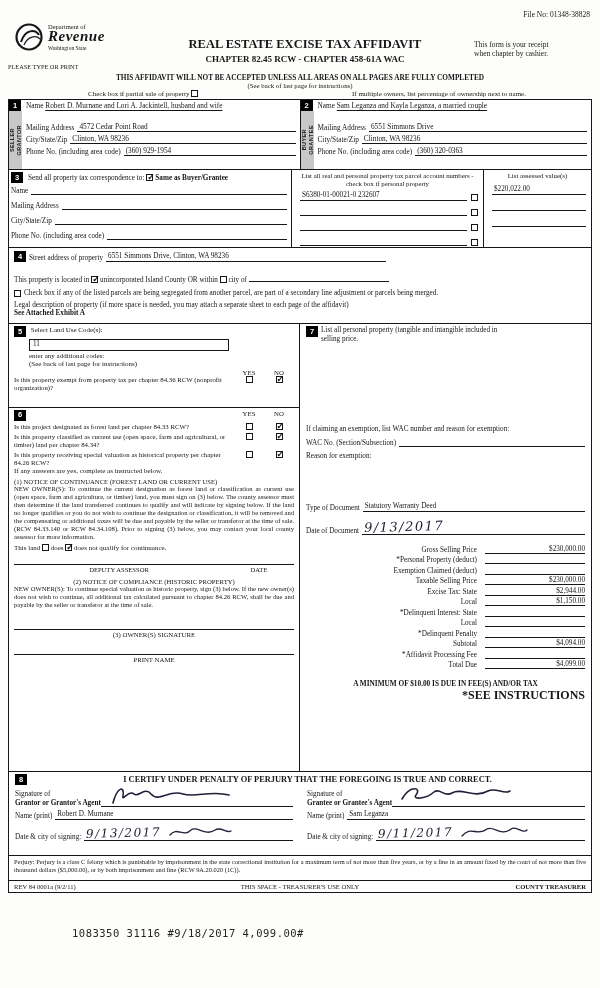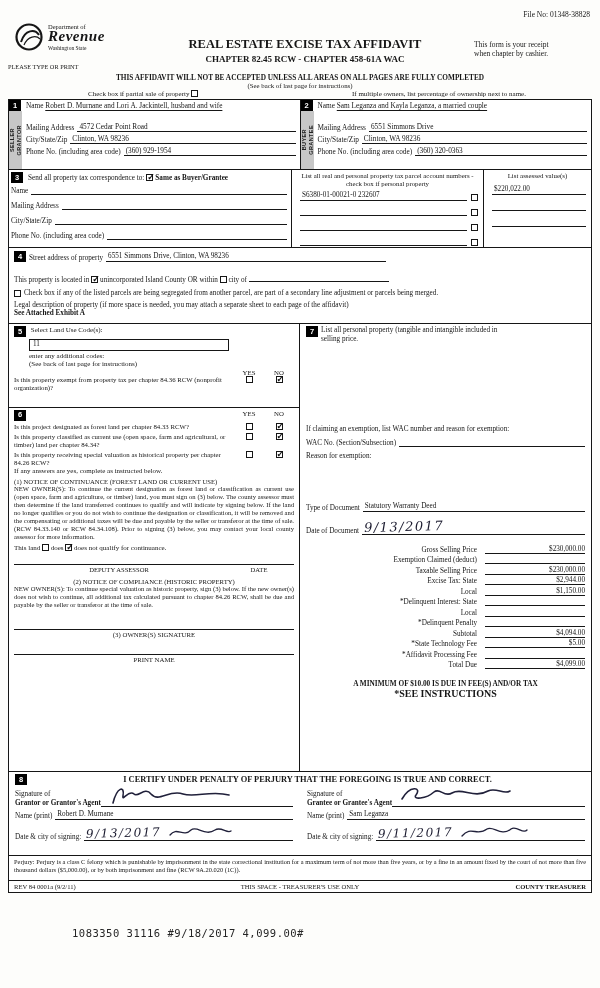--- a/index.html
+++ b/index.html
@@ -312,20 +312,24 @@
           <span class="lbl">Date of Document</span>
           <span class="fill"><span class="hand">9/13/2017</span></span>
         </div>
 
         <div style="margin-top:8px;">
           <div class="mrow">
               <span>Gross Selling Price</span>
               <span class="mval">$230,000.00</span>
             </div>
           <div class="mrow">
+              <span>*Personal Property (deduct)</span>
+              <span class="mval"></span>
+            </div>
+          <div class="mrow">
               <span>Exemption Claimed (deduct)</span>
               <span class="mval"></span>
             </div>
           <div class="mrow">
               <span>Taxable Selling Price</span>
               <span class="mval">$230,000.00</span>
             </div>
           <div class="mrow">
               <span>Excise Tax: State</span>
               <span class="mval">$2,944.00</span>
@@ -344,35 +348,31 @@
             </div>
           <div class="mrow">
               <span>*Delinquent Penalty</span>
               <span class="mval"></span>
             </div>
           <div class="mrow">
               <span>Subtotal</span>
               <span class="mval">$4,094.00</span>
             </div>
           <div class="mrow">
-              <span>*State Technology Fee</span>
-              <span class="mval">$5.00</span>
-            </div>
-          <div class="mrow">
               <span>*Affidavit Processing Fee</span>
               <span class="mval"></span>
             </div>
           <div class="mrow">
               <span>Total Due</span>
               <span class="mval">$4,099.00</span>
             </div>
         </div>
 
         <div class="b c" style="margin-top:10px; font-size:7.3px;">A MINIMUM OF $10.00 IS DUE IN FEE(S) AND/OR TAX</div>
-        <div class="b c" style="font-size:10px;">*SEE INSTRUCTIONS</div>
+        <div class="b c" style="font-size:12px;text-align:right;">*SEE INSTRUCTIONS</div>
       </div>
     </div>
 
     <div style="height:84px; border-bottom:1px solid #161616; padding:2px 6px; font-size:7.2px;">
       <div style="display:flex; align-items:center;">
         <span class="badge inline">8</span>
         <div class="b c" style="flex:1; font-size:8.4px;">I CERTIFY UNDER PENALTY OF PERJURY THAT THE FOREGOING IS TRUE AND CORRECT.</div>
       </div>
       <div style="display:flex; margin-top:2px;">
         <div style="flex:1; padding-right:10px;">

